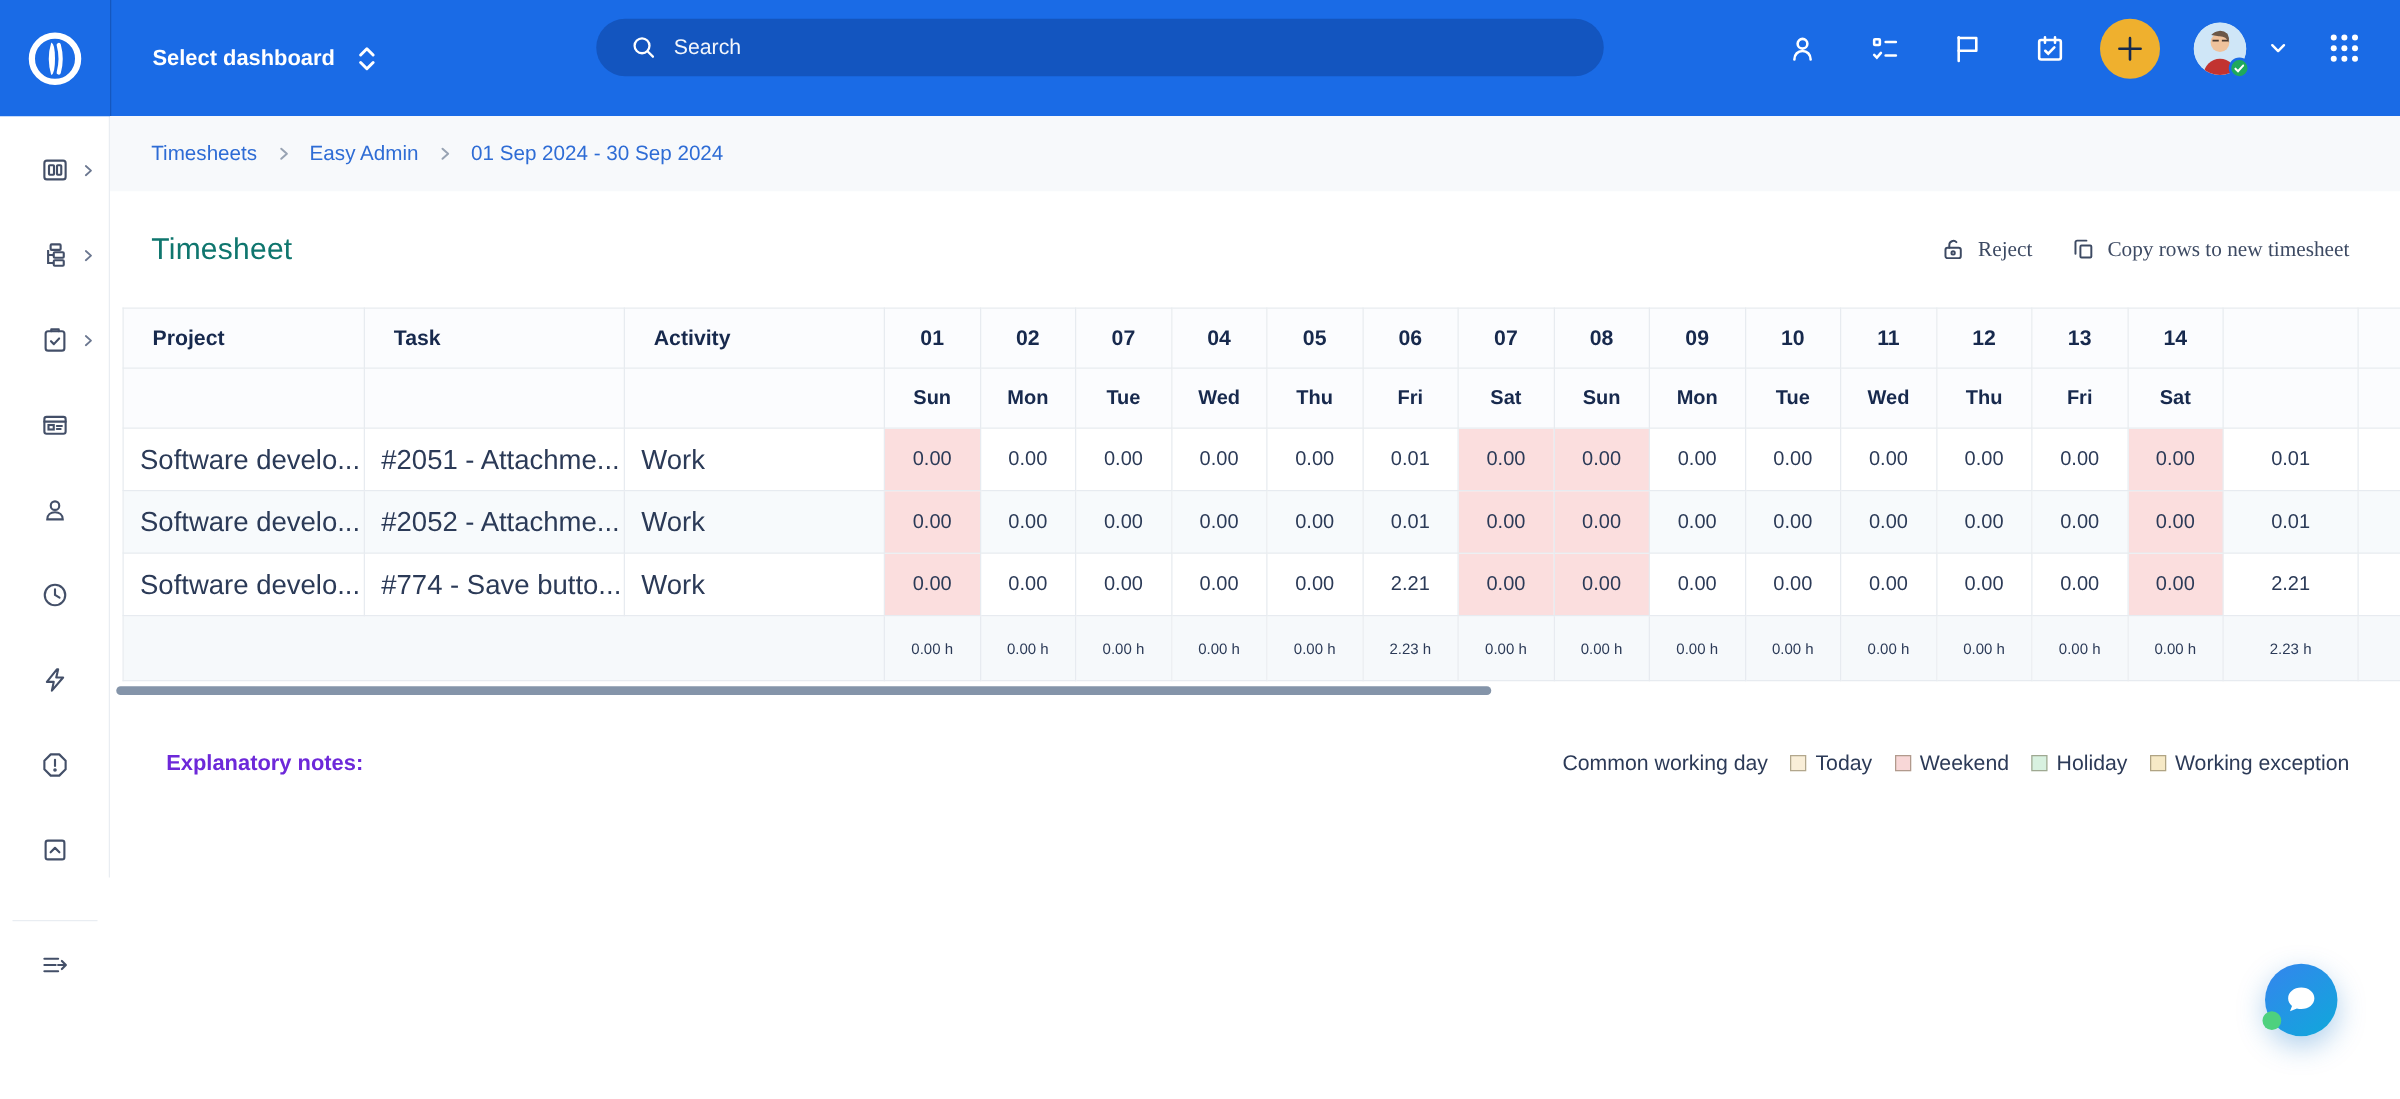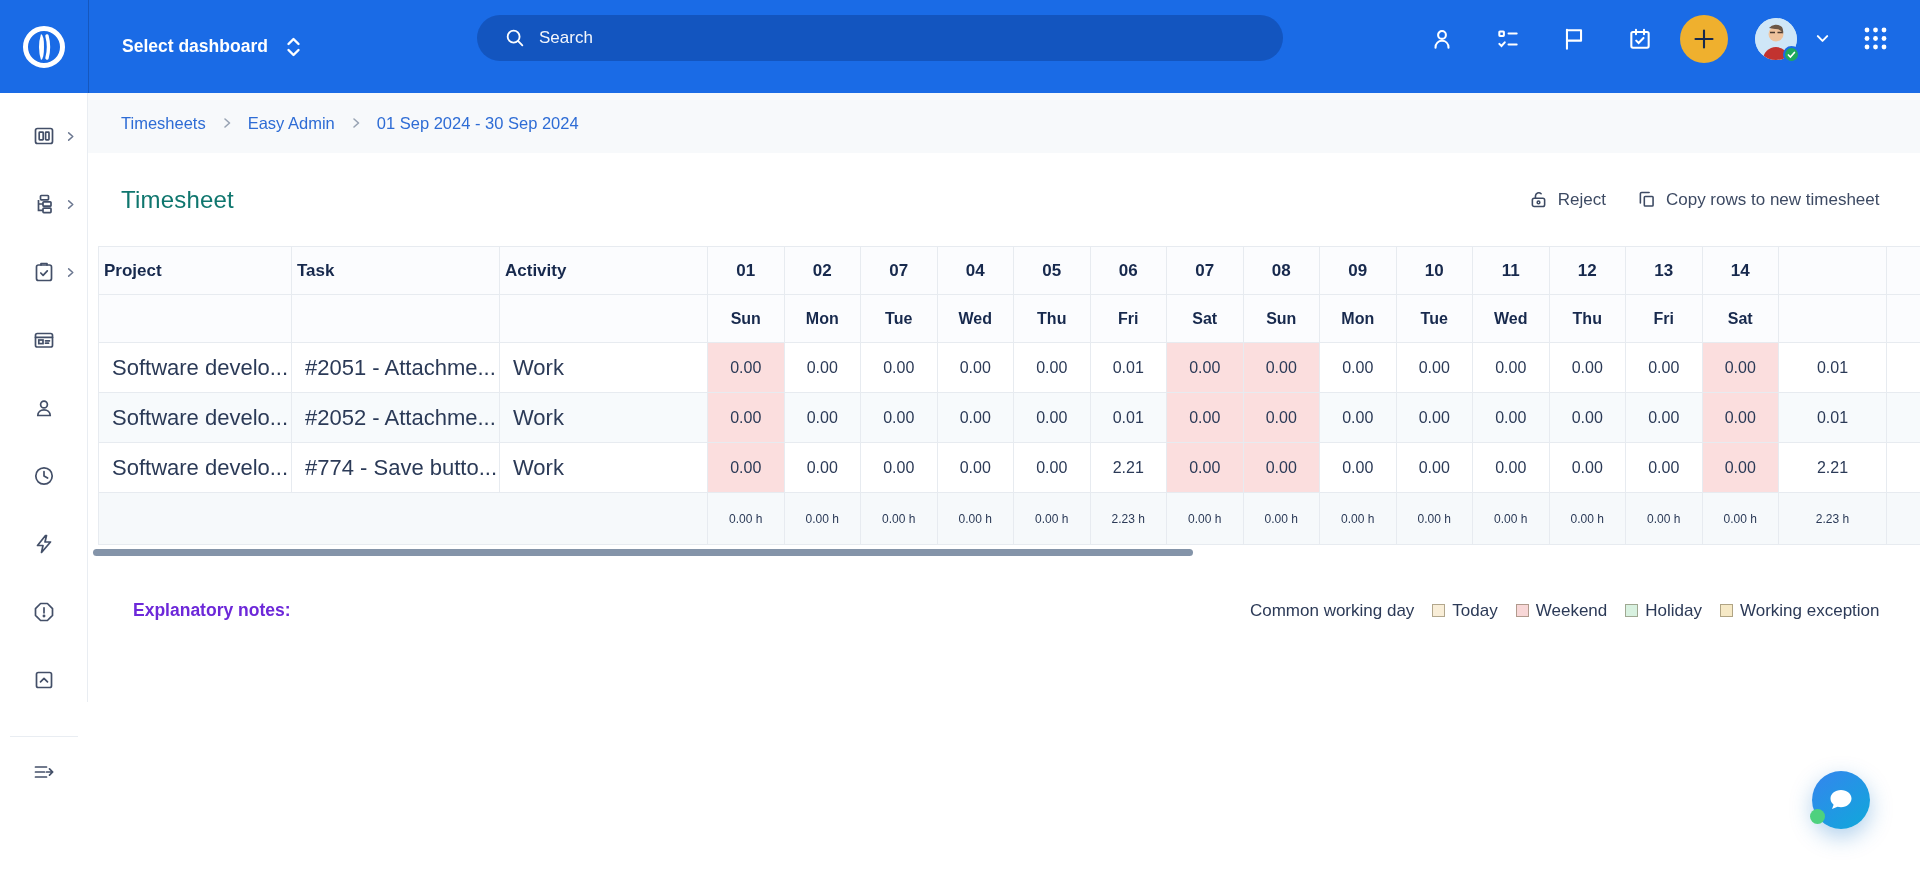--- a/index.html
+++ b/index.html
@@ -44,27 +44,27 @@
   .main { flex:1; position:relative; background:#fff; }
   .crumbbar { height:60px; background:#f7f9fb; display:flex; align-items:center;
     padding-left:33px; gap:15px; }
   .crumb { color:#2e6cd5; font-size:16.5px; cursor:pointer; white-space:nowrap; }
   .crumb-sep { display:flex; align-items:center; }
 
   .title-row { height:93px; display:flex; align-items:center; padding:0 42px 0 33px; }
   .title-row h1 { font-size:24px; font-weight:400; color:#0f766e; letter-spacing:.2px; }
   .actions { margin-left:auto; display:flex; align-items:center; gap:30px; }
   .act-btn { display:flex; align-items:center; gap:9px; color:#3d4a63; font-size:17px;
-    cursor:pointer; white-space:nowrap; background:none; border:none; font-family:Liberation Sans, sans-serif; }
+    cursor:pointer; white-space:nowrap; background:none; border:none; font-family:Liberation Serif, serif; }
 
   
   table.ts { border-collapse:collapse; table-layout:fixed; width:1822px; margin-left:10px; }
   .ts th, .ts td { border:1px solid #e7ebf0; overflow:hidden; white-space:nowrap; }
   .ts thead th { height:48px; background:#fbfcfe; color:#17294d; font-size:17px; }
-  .ts thead .th-left { text-align:left; padding-left:5px; }
+  .ts thead .th-left { text-align:left; padding-left:23px; }
   .ts thead .th-day { text-align:center; font-weight:700; }
   .ts thead .th-dow { font-size:16px; }
   .ts tbody td { height:50px; font-size:22px; color:#2b3a57; background:#fff; }
   .ts tbody tr.alt td { background:#f7fafc; }
   .ts tbody .td-left { padding-left:13px; text-overflow:ellipsis; }
   .ts tbody .td-val { text-align:center; font-size:16px; }
   .ts tbody td.wkend { background:#fbdede !important; }
   .ts tbody .td-total { text-align:center; font-size:16px; }
   .ts tfoot td { height:52px; background:#f6f9fb; text-align:center; font-size:12px;
     color:#2b3a57; font-weight:500; }

